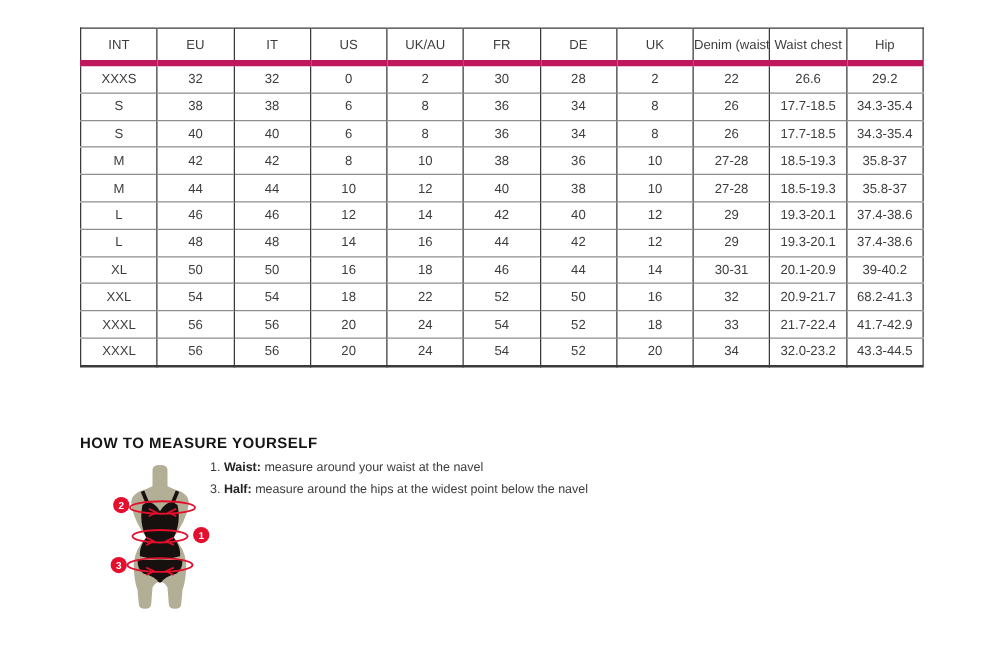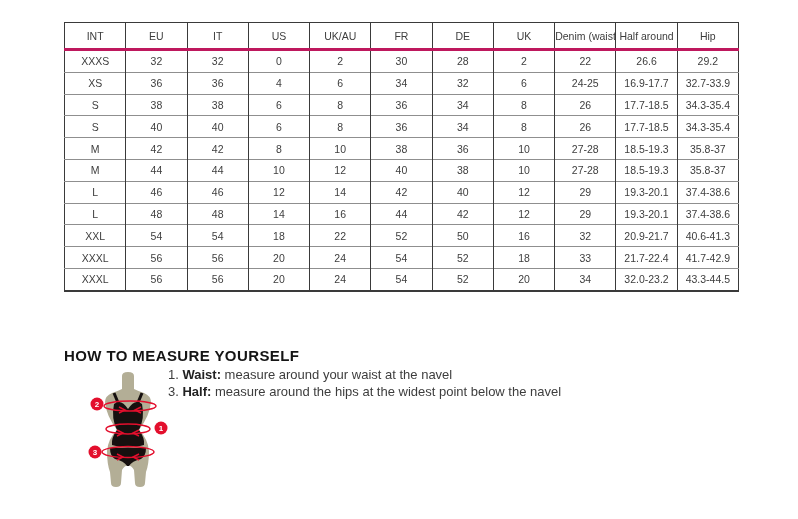--- a/index.html
+++ b/index.html
@@ -24,34 +24,34 @@
   }
   .size-table th, .size-table td {
     border-left: 1px solid #3a3a3a;
     text-align: center;
     font-weight: 400;
     padding: 0;
     overflow: hidden;
     white-space: nowrap;
   }
   .size-table th:first-child, .size-table td:first-child { border-left: none; }
-  .size-table th { height: 25px; border-bottom: 3px solid #be185d; margin-top: 40px; }
+  .size-table th { height: 25px; border-bottom: 5px solid #be185d; margin-top: 40px; }
   .size-table td { height: 20.8px; border-top: 1px solid #8f8f8f; }
   .size-table tbody tr:first-child td { border-top: none; }
 
   
   .measure-title {
     position: absolute; left: 64px; top: 347px;
-    font-size: 15px; font-weight: bold;
+    font-size: 12px; font-weight: bold;
     letter-spacing: 0.4px;
     color: #151515;
   }
   .steps {
     position: absolute; left: 168px; top: 369px;
-    font-size: 13px; color: #3d3d3d;
+    font-size: 10px; color: #3d3d3d;
   }
   .step { height: 17px; line-height: 12px; }
   .step b { color: #222222; }
 
   .figure-wrap { position: absolute; left: 78px; top: 368px; width: 100px; height: 125px; }
 </style>
 </head>
 <body>
 
 <table class="size-table">
@@ -59,52 +59,39 @@
       <tr>
         <th>INT</th>
         <th>EU</th>
         <th>IT</th>
         <th>US</th>
         <th>UK/AU</th>
         <th>FR</th>
         <th>DE</th>
         <th>UK</th>
         <th>Denim (waist)</th>
-        <th>Half around</th>
+        <th>Waist chest</th>
         <th>Hip</th>
       </tr>
     </thead>
     <tbody>
       <tr>
         <td>XXXS</td>
         <td>32</td>
         <td>32</td>
         <td>0</td>
         <td>2</td>
         <td>30</td>
         <td>28</td>
         <td>2</td>
         <td>22</td>
         <td>26.6</td>
         <td>29.2</td>
       </tr>
       <tr>
-        <td>XS</td>
-        <td>36</td>
-        <td>36</td>
-        <td>4</td>
-        <td>6</td>
-        <td>34</td>
-        <td>32</td>
-        <td>6</td>
-        <td>24-25</td>
-        <td>16.9-17.7</td>
-        <td>32.7-33.9</td>
-      </tr>
-      <tr>
         <td>S</td>
         <td>38</td>
         <td>38</td>
         <td>6</td>
         <td>8</td>
         <td>36</td>
         <td>34</td>
         <td>8</td>
         <td>26</td>
         <td>17.7-18.5</td>
@@ -167,33 +154,46 @@
         <td>48</td>
         <td>48</td>
         <td>14</td>
         <td>16</td>
         <td>44</td>
         <td>42</td>
         <td>12</td>
         <td>29</td>
         <td>19.3-20.1</td>
         <td>37.4-38.6</td>
+      </tr>
+      <tr>
+        <td>XL</td>
+        <td>50</td>
+        <td>50</td>
+        <td>16</td>
+        <td>18</td>
+        <td>46</td>
+        <td>44</td>
+        <td>14</td>
+        <td>30-31</td>
+        <td>20.1-20.9</td>
+        <td>39-40.2</td>
       </tr>
       <tr>
         <td>XXL</td>
         <td>54</td>
         <td>54</td>
         <td>18</td>
         <td>22</td>
         <td>52</td>
         <td>50</td>
         <td>16</td>
         <td>32</td>
         <td>20.9-21.7</td>
-        <td>40.6-41.3</td>
+        <td>68.2-41.3</td>
       </tr>
       <tr>
         <td>XXXL</td>
         <td>56</td>
         <td>56</td>
         <td>20</td>
         <td>24</td>
         <td>54</td>
         <td>52</td>
         <td>18</td>

